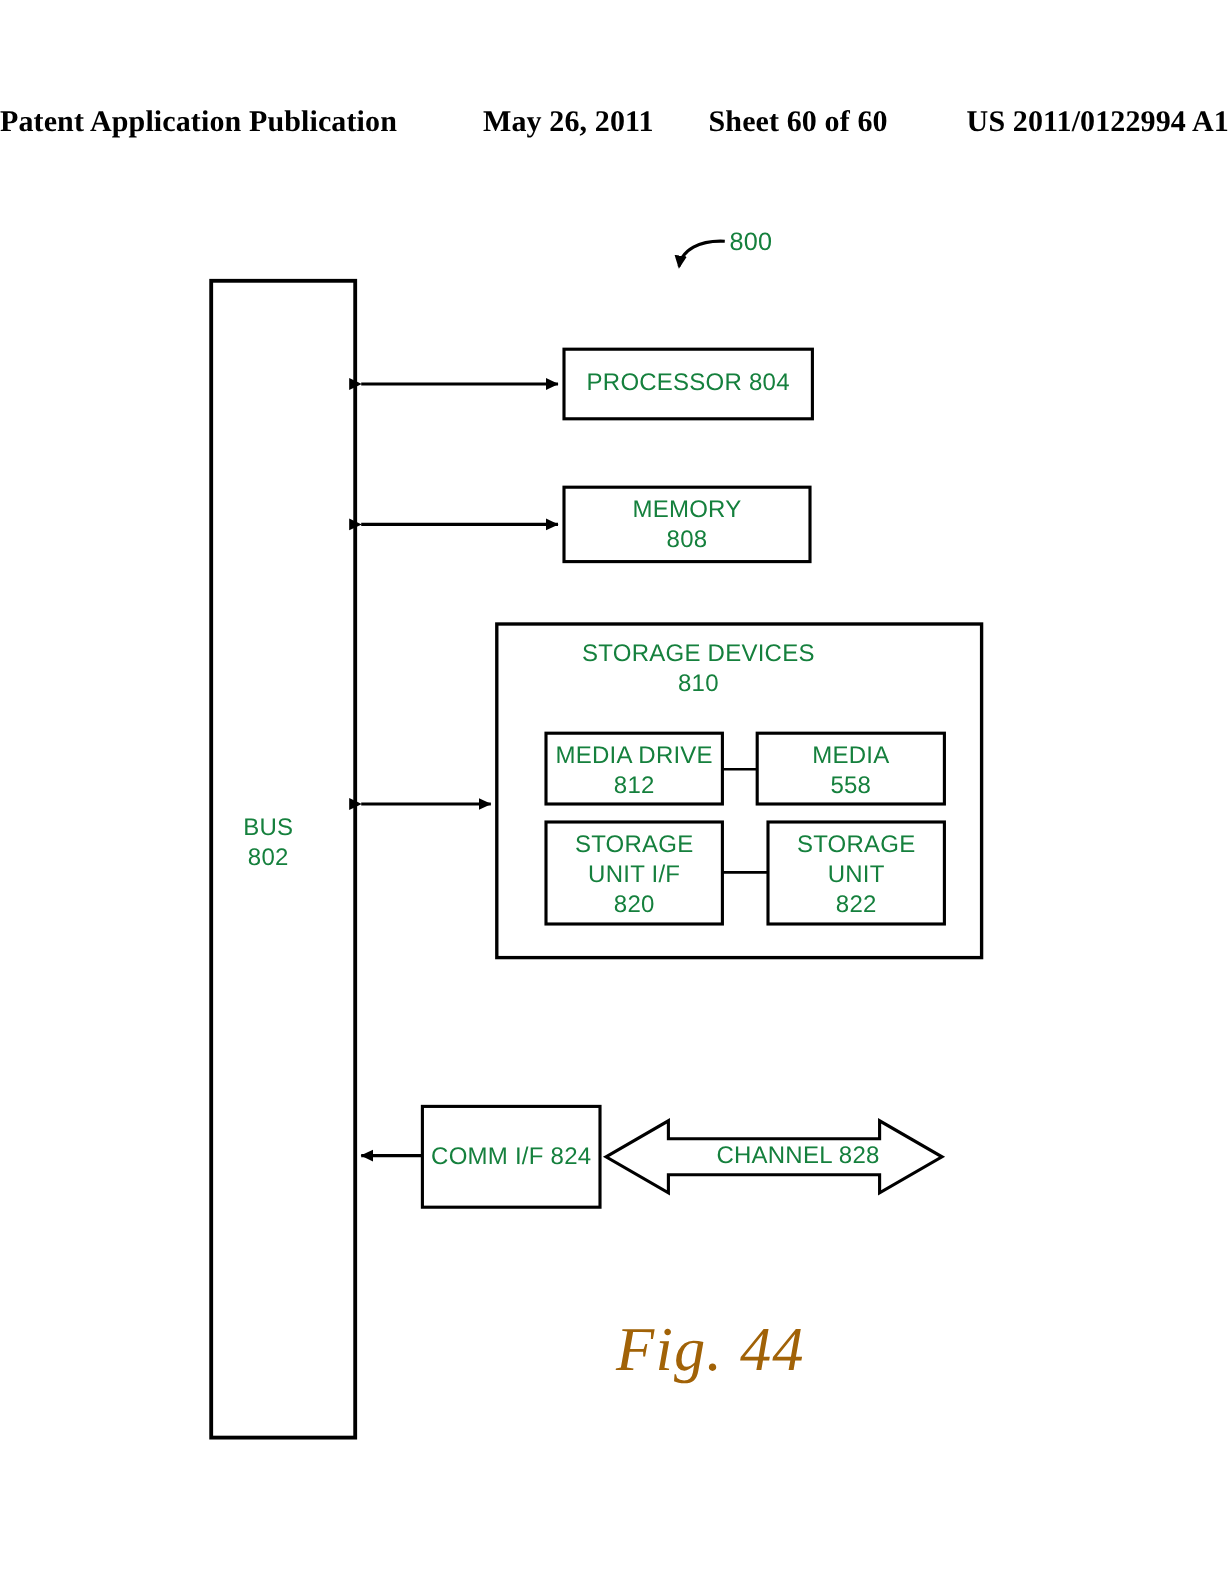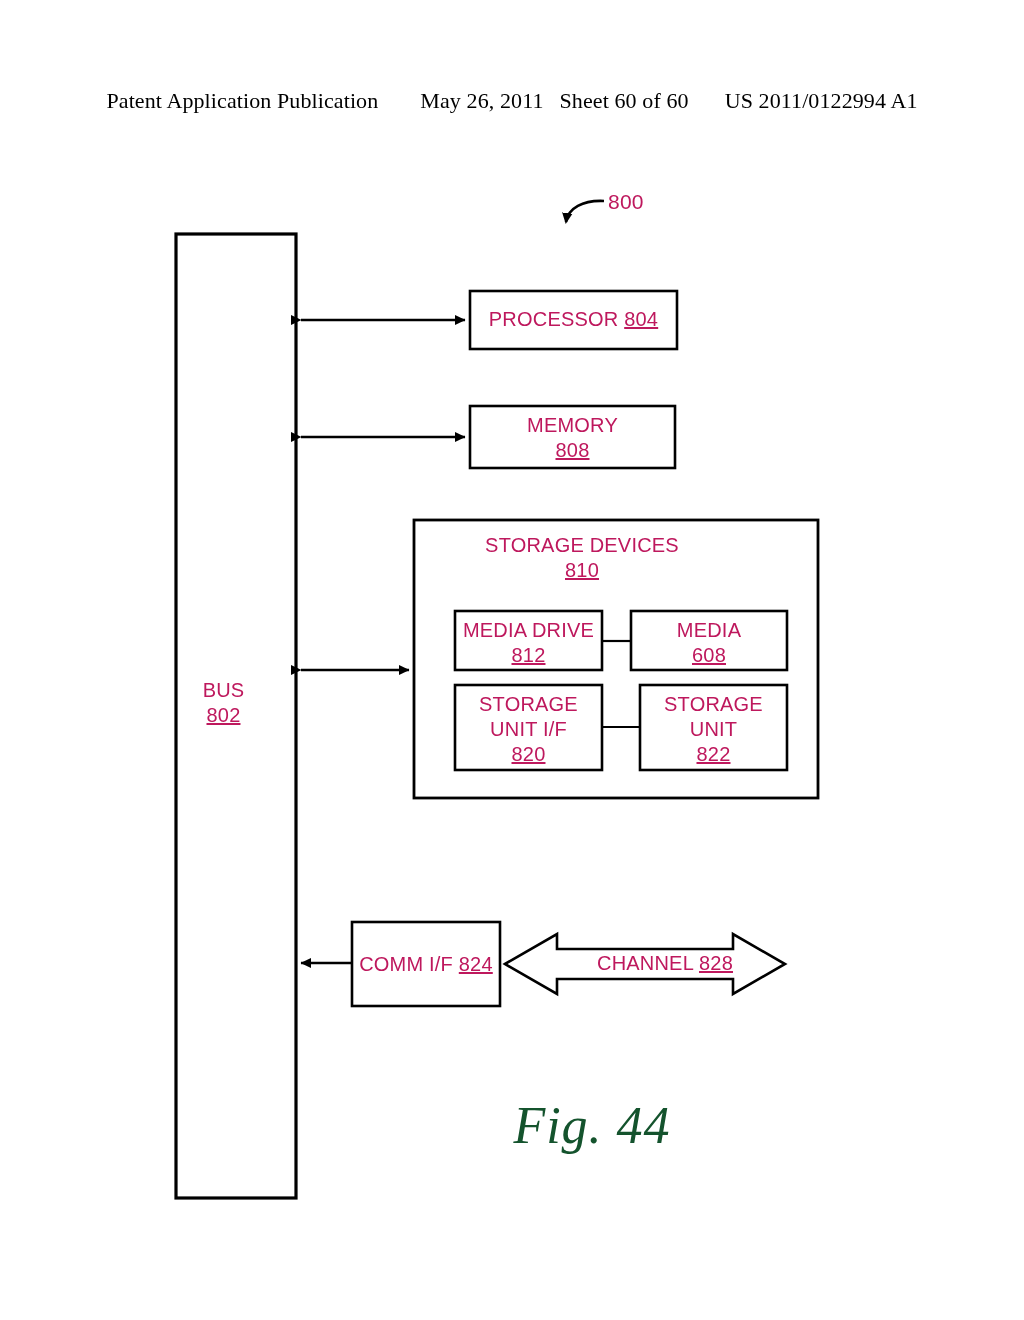--- a/index.html
+++ b/index.html
@@ -18,24 +18,24 @@
 
   
   #page-header {
     position: absolute;
     top: 88px;
     left: 0;
     width: 1024px;
     height: 30px;
     display: flex;
     align-items: baseline;
-    justify-content: center;
+    justify-content: space-between;
     font-family: "Liberation Serif", serif;
-    font-weight: normal;
-    font-size: 22px;
+    font-weight: bold;
+    font-size: 25px;
     letter-spacing: 0.1px;
     white-space: nowrap;
   }
   #page-header .hdr-pub      { margin-right: 42px; }
   #page-header .hdr-date     { margin-right: 16px; }
   #page-header .hdr-sheet    { margin-right: 36px; }
   #page-header .hdr-patno    { }
 
   
   #diagram {
@@ -53,26 +53,26 @@
     height: 1320px;
     overflow: visible;
   }
 
   
   .lbl {
     position: absolute;
     font-family: "Liberation Sans", sans-serif;
     font-size: 20px;
     line-height: 25px;
-    color: #be185d;
+    color: #15803d;
     text-align: center;
     white-space: nowrap;
     letter-spacing: 0.2px;
   }
-  .lbl .num { text-decoration: underline; }
+  .lbl .num { }
 
   .lbl-bus {
     left: 176px;
     top: 678px;
     width: 95px;
   }
   .lbl-processor {
     left: 470px;
     top: 307px;
     width: 207px;
@@ -129,21 +129,21 @@
   #fig-caption {
     position: absolute;
     left: 462px;
     top: 1096px;
     width: 260px;
     text-align: center;
     font-family: "Liberation Serif", serif;
     font-style: italic;
     font-size: 52px;
     letter-spacing: 1px;
-    color: #14532d;
+    color: #a16207;
   }
 </style>
 </head>
 <body>
 
 <div id="page-header">
   <span class="hdr-pub">Patent Application Publication</span>
   <span class="hdr-date">May 26, 2011</span>
   <span class="hdr-sheet">Sheet 60 of 60</span>
   <span class="hdr-patno">US 2011/0122994 A1</span>
@@ -224,21 +224,21 @@
     <span class="num">810</span>
   </div>
 
   <div class="lbl lbl-media-drive">
     <span>MEDIA DRIVE</span><br>
     <span class="num">812</span>
   </div>
 
   <div class="lbl lbl-media">
     <span>MEDIA</span><br>
-    <span class="num">608</span>
+    <span class="num">558</span>
   </div>
 
   <div class="lbl lbl-storage-unit-if">
     <span>STORAGE</span><br>
     <span>UNIT I/F</span><br>
     <span class="num">820</span>
   </div>
 
   <div class="lbl lbl-storage-unit">
     <span>STORAGE</span><br>

